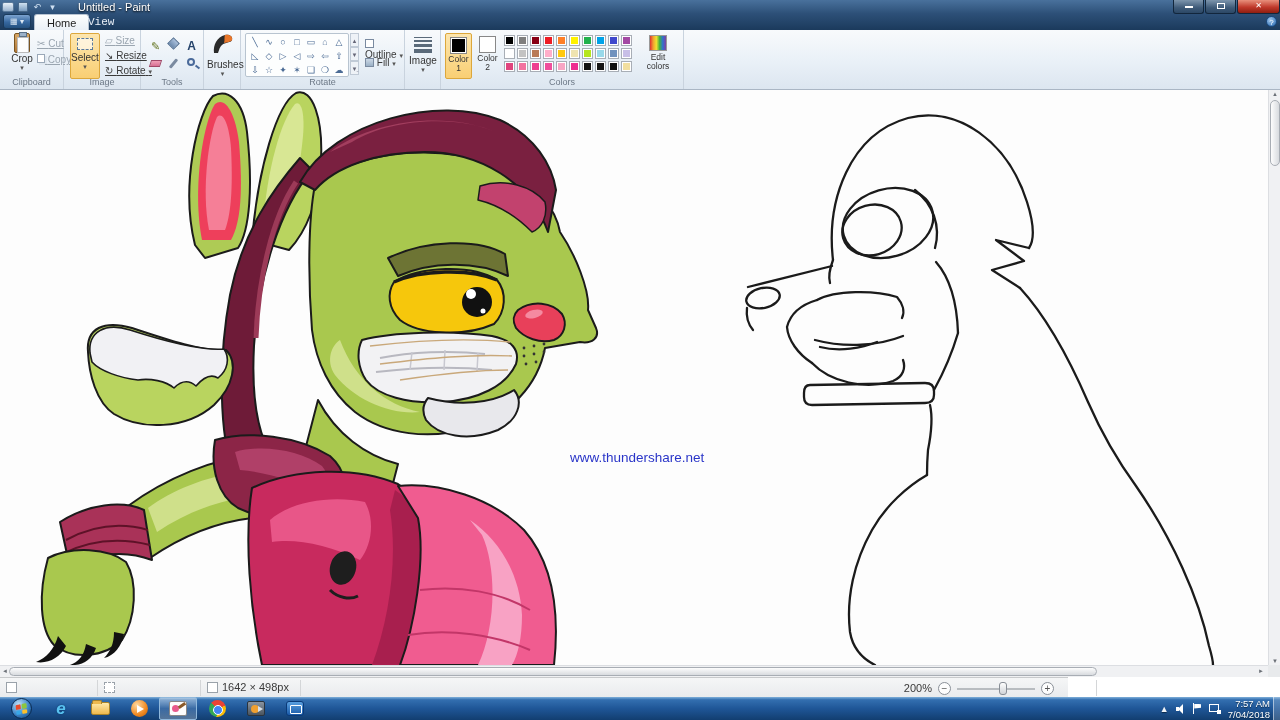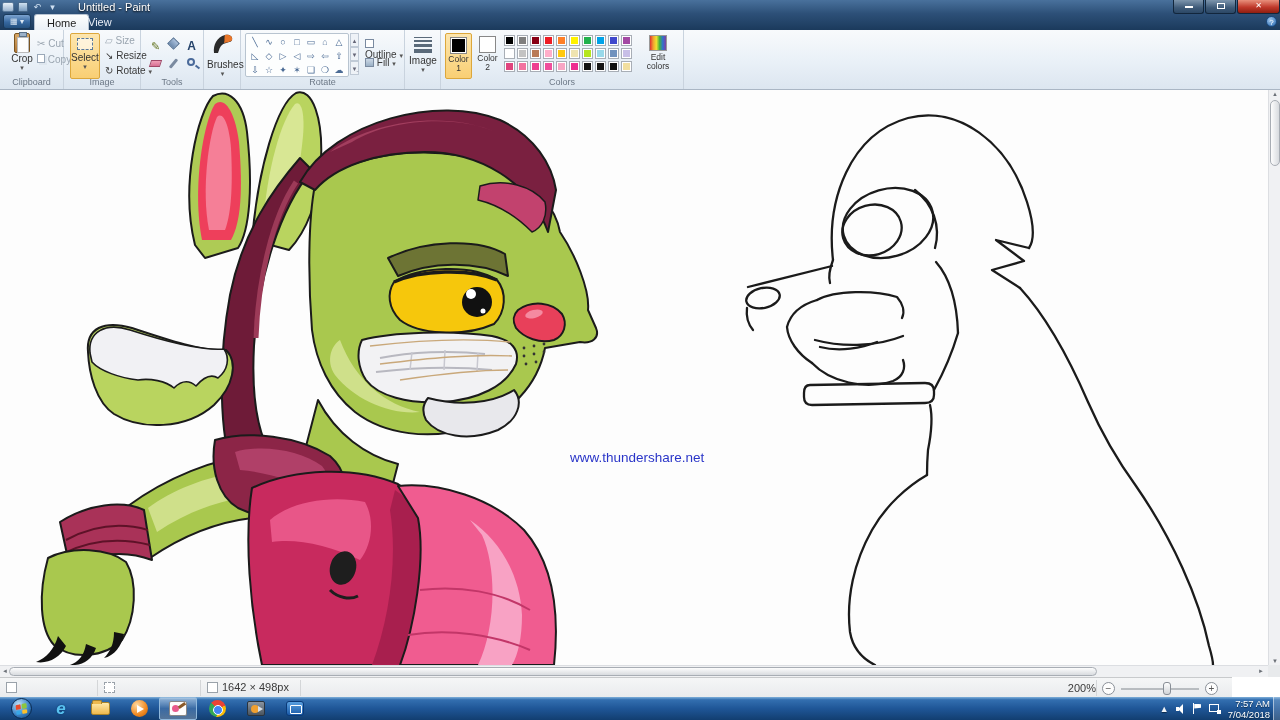--- a/index.html
+++ b/index.html
@@ -23,33 +23,33 @@
   .minbar { display:inline-block; width:8px; height:2px; background:#fff; margin-top:6px; }
   .maxbox { display:inline-block; width:8px; height:6px; border:1px solid #fff; margin-top:3px; }
 
   
   #app-menu-btn { position:absolute; left:3px; top:14px; width:28px; height:15px;
     background:linear-gradient(#7ba2d0,#3668a0 55%,#24507e); border:1px solid #1a3a5c; border-radius:3px;
     color:#dce8f4; font-size:8px; text-align:center; line-height:14px; }
   .tab { position:absolute; top:14px; height:16px; padding:0 12px; font-size:11px; line-height:16px; }
   #tab-home { left:34px; background:linear-gradient(#fdfefe,#eaf0f6); color:#1e1e1e; border-radius:3px 3px 0 0;
     border:1px solid #b8c4d2; border-bottom:none; }
-  #tab-view { left:76px; color:#e8eef6; }
+  #tab-view { left:76px; color:#e8eef6;font-family:Liberation Mono, monospace; }
   #help-btn { position:absolute; right:3px; top:16px; width:11px; height:11px; border-radius:50%;
     background:radial-gradient(circle at 35% 30%, #9cc4ec, #2a6ab0); color:#fff; font-size:8px;
     line-height:11px; text-align:center; border:1px solid #1a4a80; }
 
   
   #ribbon { position:absolute; left:0; top:30px; width:1280px; height:60px;
     background:linear-gradient(#f8fafc, #e9f0f7 55%, #dce6f0); border-bottom:1px solid #aab6c4; }
   .group { position:absolute; top:0; height:59px; border-right:1px solid #c9d3de; }
   .group-label { position:absolute; bottom:2px; left:0; right:0; text-align:center; font-size:9px; color:#6c7886; }
   .biglbl { font-size:10px; color:#333; text-align:center; }
   .caret { font-size:7px; color:#555; }
-  .smallbtn { position:absolute; font-size:10px; color:#3a3a3a; white-space:nowrap; }
+  .smallbtn { position:absolute; font-size:10px; color:#3a3a3a; white-space:nowrap;text-decoration:underline; }
   .disabled { color:#9aa5b0; }
 
   
   #paste-btn { position:absolute; left:6px; top:3px; width:32px; height:46px; text-align:center; }
   .clipboard-ic { width:16px; height:20px; margin:0 auto; background:linear-gradient(#d8a868,#b07838);
     border:1px solid #7a5420; border-radius:2px; position:relative; }
   .clipboard-ic:before { content:""; position:absolute; left:2px; top:3px; width:10px; height:14px; background:#fdfdfd; border:1px solid #bbb; }
   .clipboard-ic:after { content:""; position:absolute; left:4px; top:-2px; width:6px; height:3px; background:#9ab0c8; border:1px solid #5a7088; }
   .copy-ic { display:inline-block; width:8px; height:9px; border:1px solid #9aa8b8; background:#fff; box-shadow:2px 2px 0 #dfe7ef; }
 
@@ -105,21 +105,21 @@
   
   #vscroll { position:absolute; right:0; top:90px; width:12px; height:575px; background:#f0f1f3; border-left:1px solid #dcdee2; }
   #vthumb { position:absolute; left:1px; top:10px; width:10px; height:66px; background:linear-gradient(90deg,#fdfdfd,#d8dbdf); border:1px solid #a8adb4; border-radius:5px; }
   .varw { position:absolute; left:0; width:12px; font-size:6px; color:#6a6f76; text-align:center; }
   #hscroll { position:absolute; left:0; top:665px; width:1268px; height:12px; background:#f0f1f3; border-top:1px solid #dcdee2; }
   #hthumb { position:absolute; left:9px; top:1px; width:1088px; height:9px; background:linear-gradient(#fdfdfd,#d8dbdf); border:1px solid #a8adb4; border-radius:5px; }
   .harw { position:absolute; top:2px; font-size:6px; color:#6a6f76; }
   #scroll-corner { position:absolute; right:0; top:665px; width:12px; height:12px; background:#e8eaec; }
 
   
-  #statusbar { position:absolute; left:0; top:677px; width:1232px; height:20px;
+  #statusbar { position:absolute; left:0; top:677px; width:1068px; height:20px;
     background:linear-gradient(#f5f6f7,#e9ebed); border-top:1px solid #c8cacc; font-size:11px; color:#3a3a3a; }
   .st-ic { position:absolute; top:4px; width:11px; height:11px; border:1px solid #9aa2aa; background:#fff; }
   .st-ic.dashed { border-style:dashed; }
   .st-sep { position:absolute; top:2px; width:1px; height:16px; background:#d4d6d8; }
   #zoom-area { position:absolute; right:14px; top:0; height:20px; display:flex; align-items:center; gap:6px; }
   .zoombtn { width:13px; height:13px; border:1px solid #8a9098; border-radius:50%; background:#fdfdfd;
     font-size:10px; line-height:11px; text-align:center; color:#555; }
   #zoom-slider { position:relative; width:78px; height:13px; }
   #zoom-slider .track { position:absolute; left:0; right:0; top:6px; height:2px; background:#b8bcc0; }
   #zoom-slider .thumb { position:absolute; left:42px; top:0; width:8px; height:13px;

